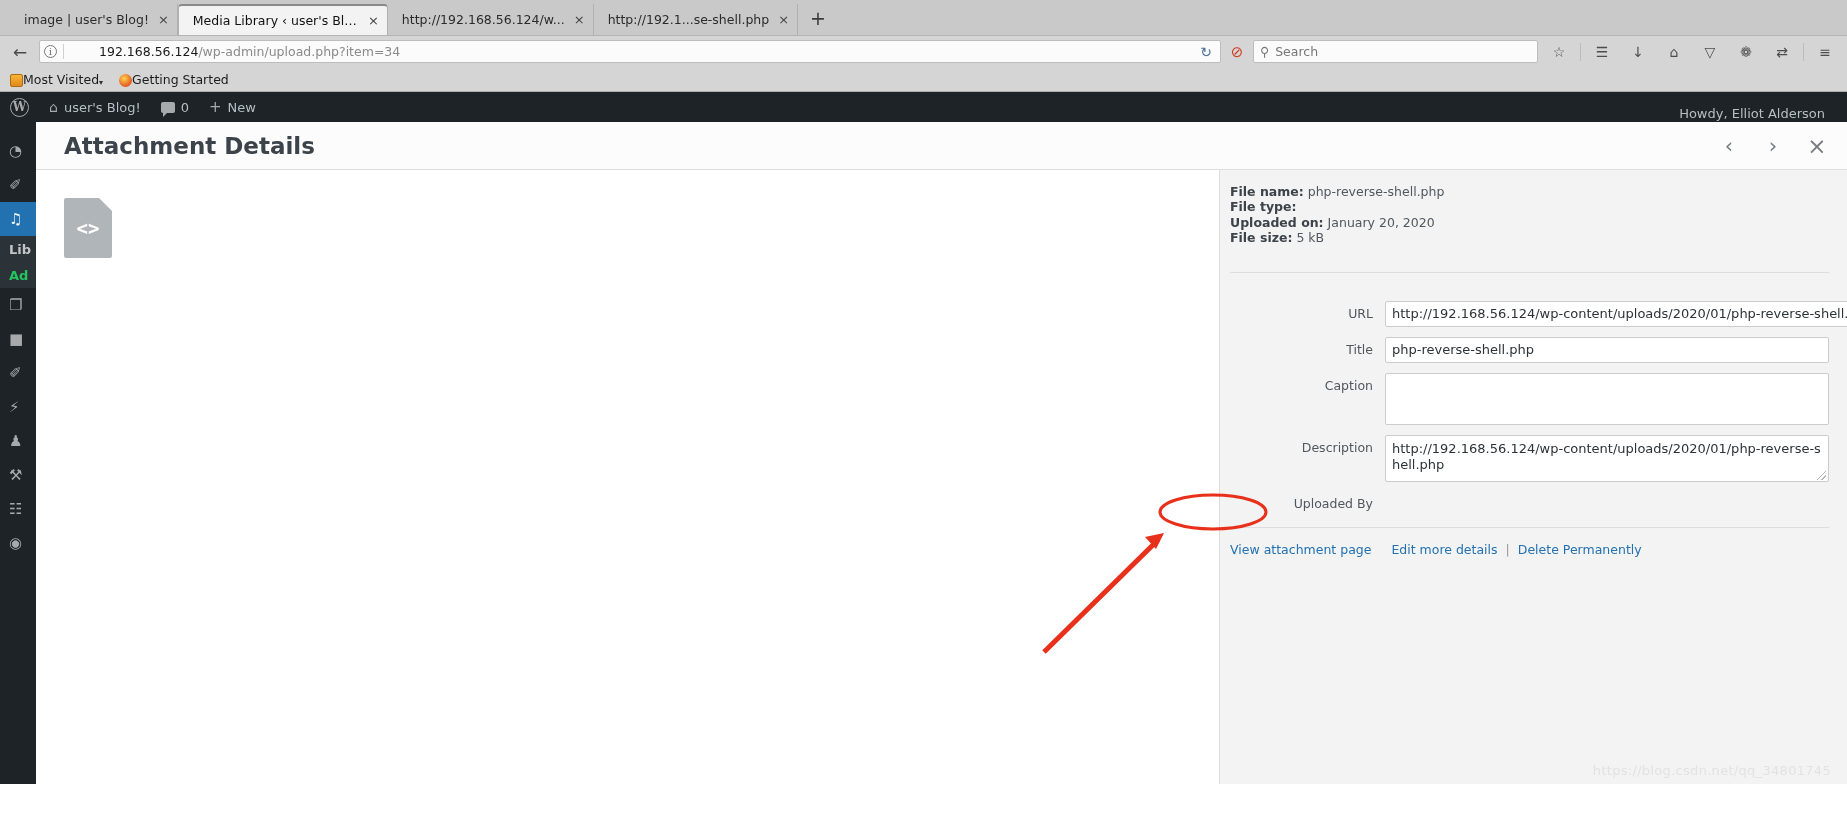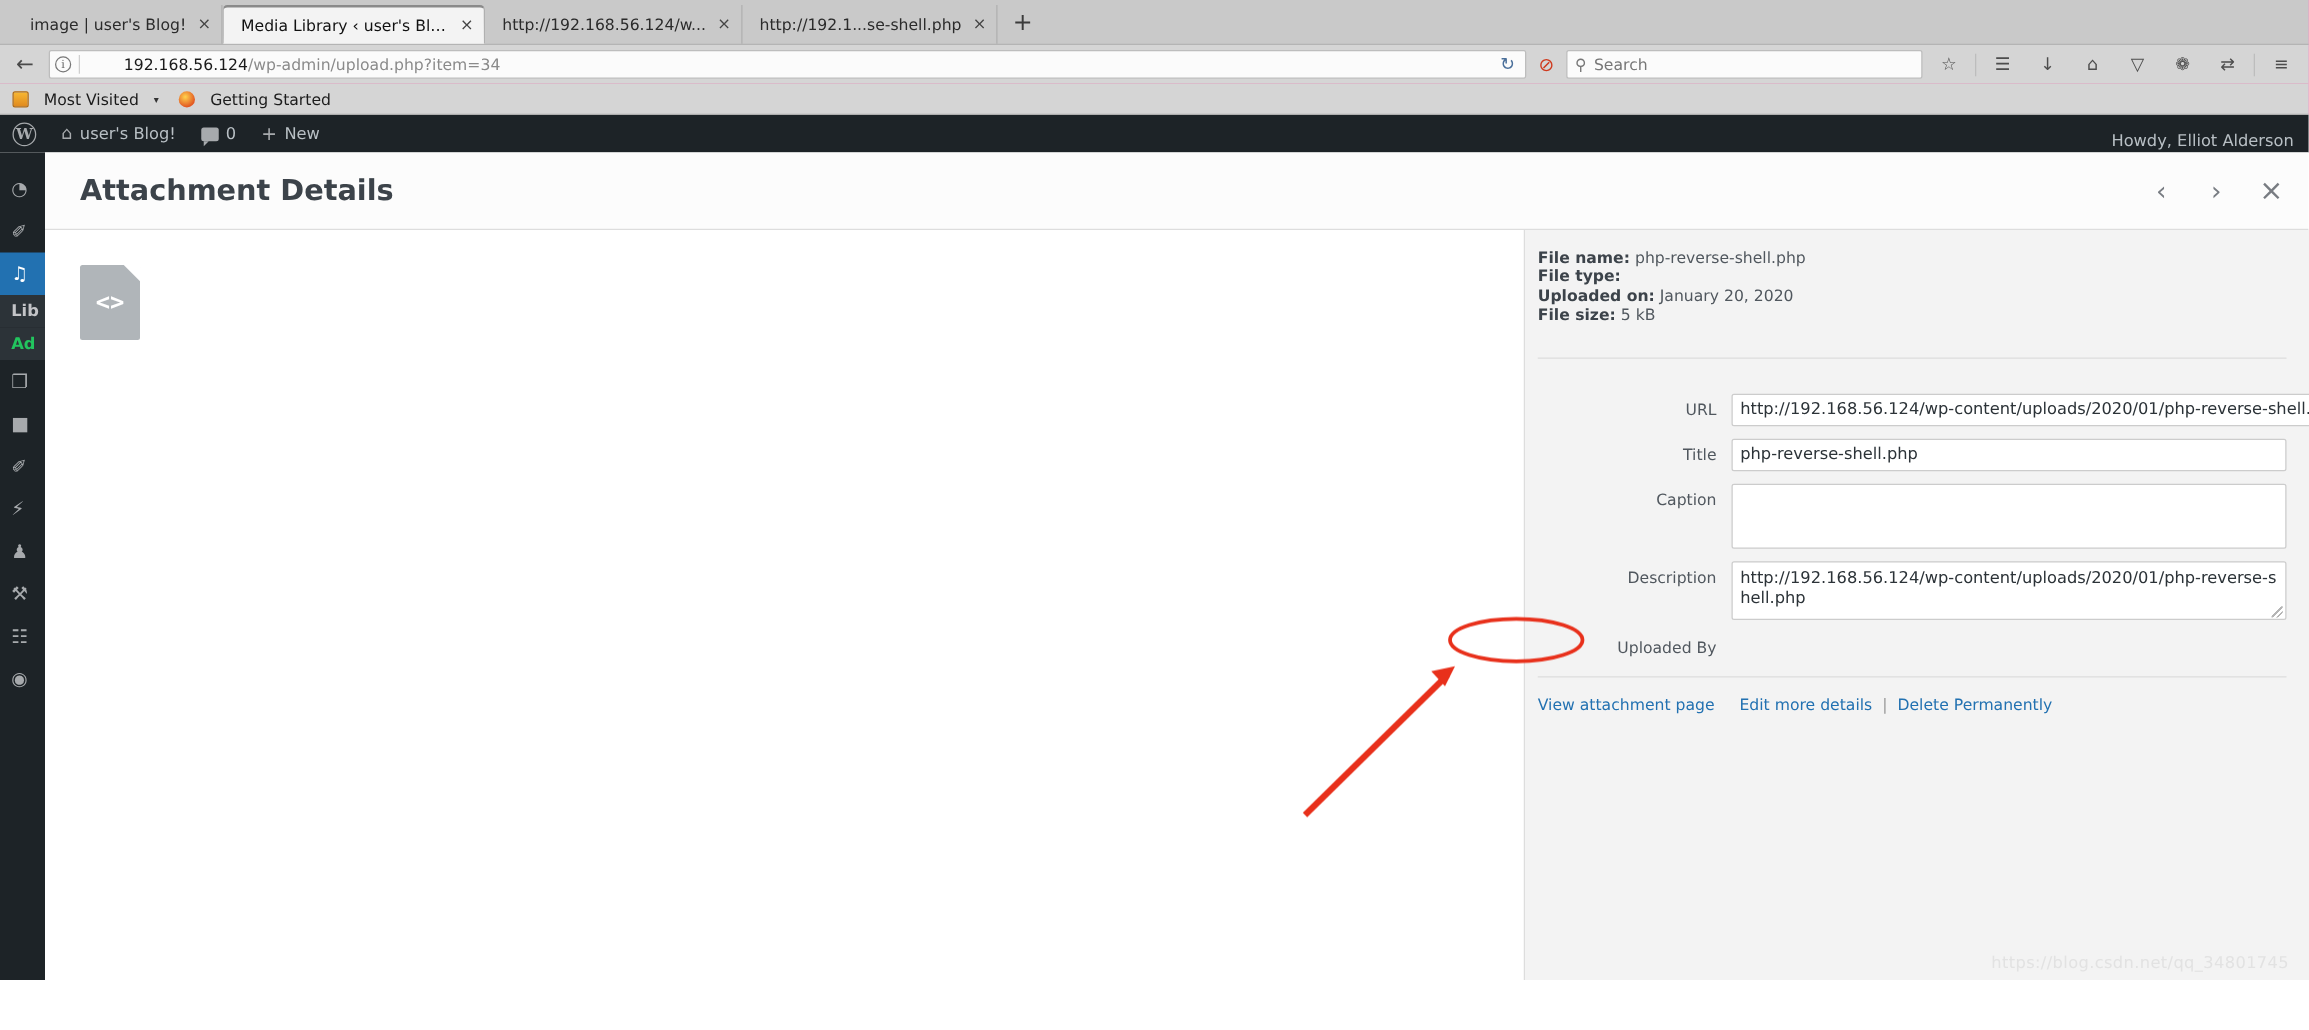--- a/index.html
+++ b/index.html
@@ -76,21 +76,21 @@
     width: 30px; height: 24px; display: flex; align-items: center;
     justify-content: center; color: #4d4d4d; font-size: 14px;
   }
   .toolsep { width: 1px; height: 18px; background: #bdbdbd; }
 
   .bookmarkbar {
     height: 25px; background: #d5d5d5; display: flex; align-items: center;
     gap: 16px; padding: 0 10px; font-size: 12.5px; color: #1c1c1c;
     border-bottom: 1px solid #aeaeae;
   }
-  .bm { display: flex; align-items: center; gap: 12px; }
+  .bm { display: flex; align-items: flex-end; gap: 0; }
   .bm-ico {
     width: 13px; height: 13px; border-radius: 2px; display: inline-block;
   }
   .bm-ico.visited { background: linear-gradient(#f7b733,#e08a1e); border: 1px solid #b06a10; }
   .bm-ico.started { background: radial-gradient(circle at 40% 35%, #ffd24d, #e25822 70%); border-radius: 50%; }
   .caret { font-size: 8px; color: #333; }
 
   
   .wp-root { width: 1847px; height: 692px; background: #fff; position: relative; }
   .wp-adminbar {
@@ -107,21 +107,21 @@
   .comment-ico {
     width: 14px; height: 11px; background: #a7aaad; border-radius: 2px; position: relative;
   }
   .comment-ico::after {
     content: ""; position: absolute; left: 2px; bottom: -4px;
     border-left: 4px solid #a7aaad; border-bottom: 4px solid transparent;
   }
   .plus-ico { font-size: 15px; color: #a7aaad; }
   .howdy {
     position: absolute; right: 0; top: 0; height: 42px; display: flex;
-    align-items: center; padding-right: 12px; font-size: 13px; color: #b8bfc4;
+    align-items: center; padding-right: 22px; font-size: 13px; color: #b8bfc4;
     white-space: nowrap;
   }
 
   .wp-body { display: flex; height: 662px; }
 
   .wp-sidebar {
     width: 36px; background: #1d2327; flex: 0 0 36px; padding-top: 4px;
     position: relative; z-index: 2;
   }
   .menu-item {
@@ -136,21 +136,21 @@
   }
   .submenu-label.dim { color: #22c55e; font-weight: bold; }
   .menu-gap { height: 8px; }
 
   .wp-content {
     flex: 1; background: #fff; display: flex; flex-direction: column;
     position: relative; overflow: hidden;
   }
 
   .media-header {
-    height: 62px; background: #fcfcfc; border-bottom: 1px solid #ddd;
+    height: 48px; background: #fcfcfc; border-bottom: 1px solid #ddd;
     display: flex; align-items: center; padding: 0 8px 0 28px; justify-content: space-between;
   }
   .media-title {
     font-size: 23px; font-weight: bold; color: #3c434a; flex: 1;
     font-family: "DejaVu Sans", "Liberation Sans", sans-serif;
   }
   .hdr-btn {
     width: 44px; height: 46px; display: flex; align-items: center;
     justify-content: center; font-size: 21px; color: #787c82;
   }

